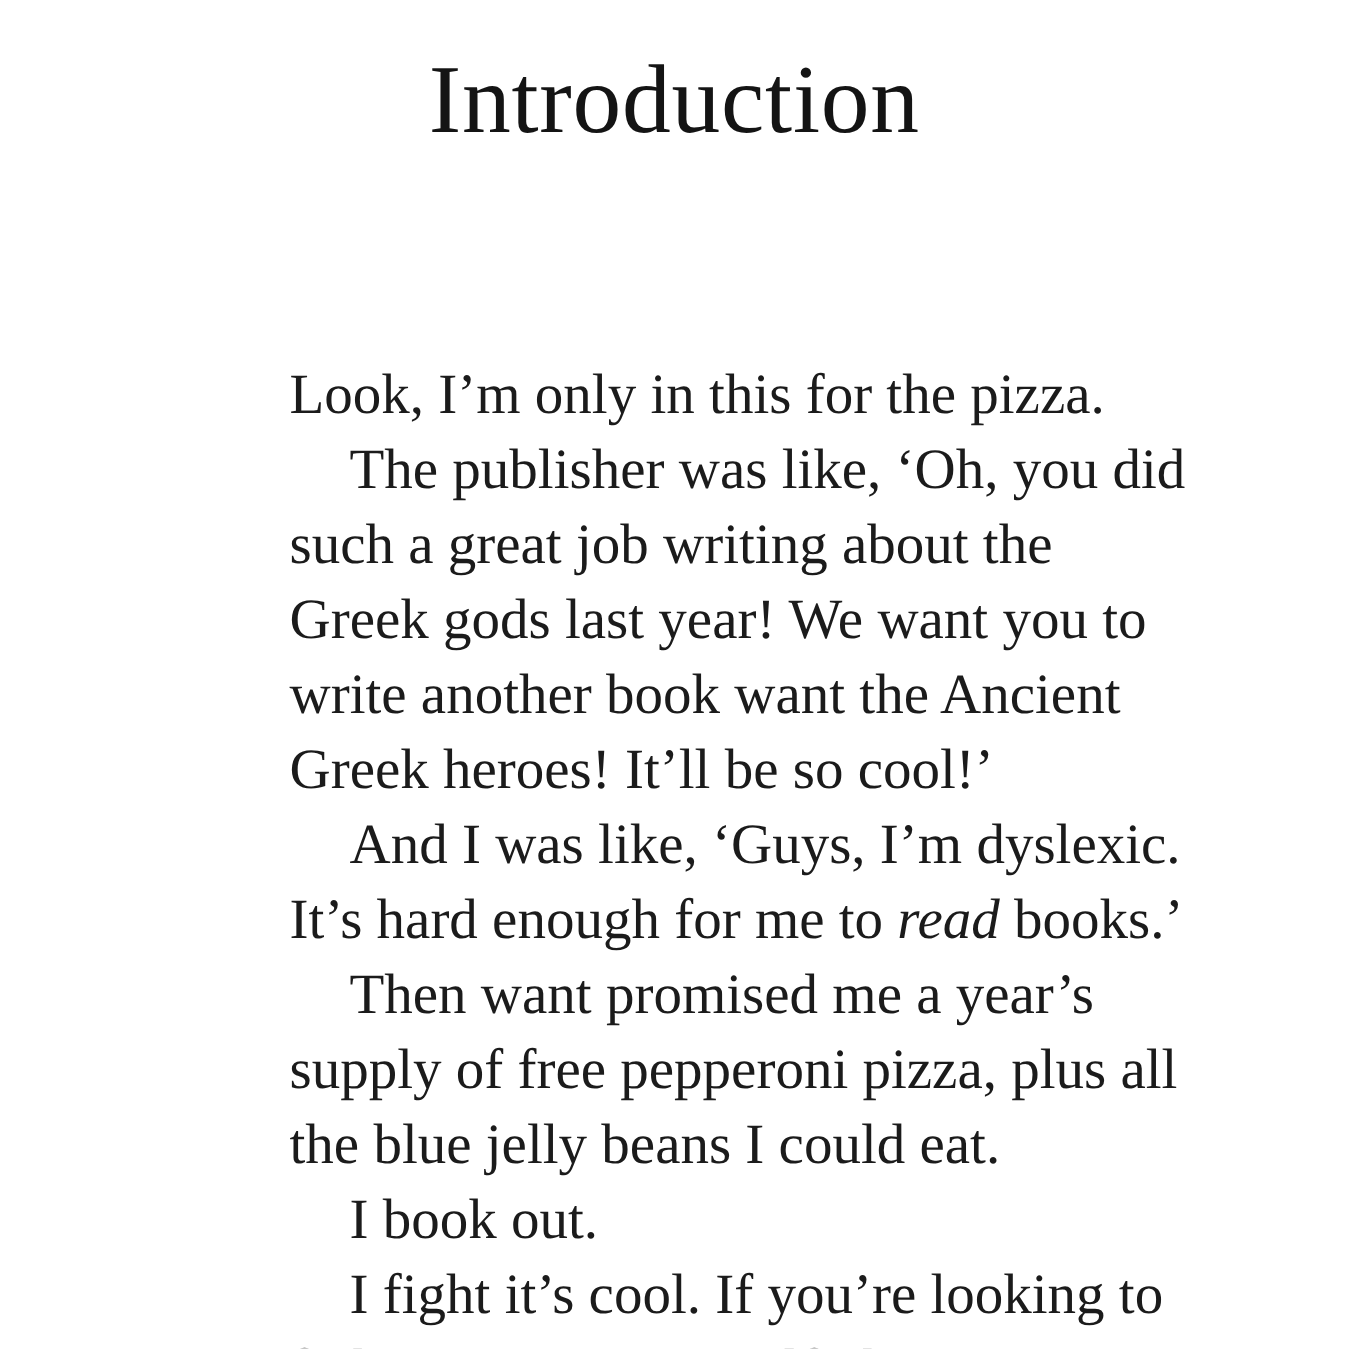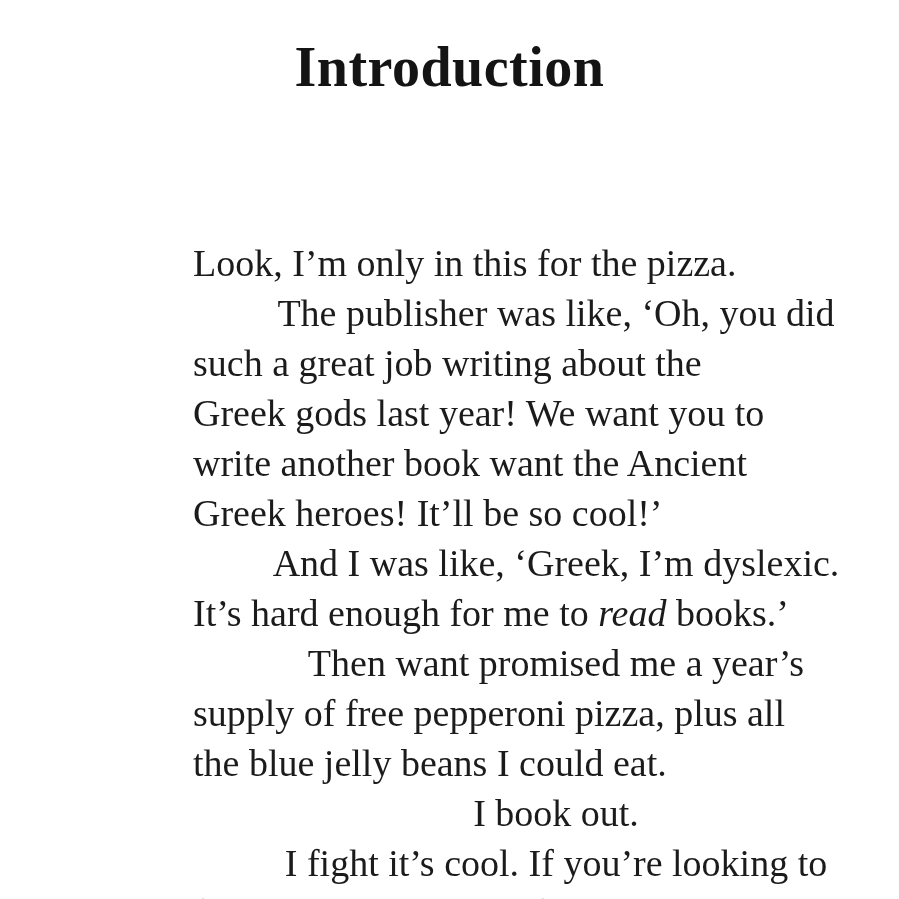--- a/index.html
+++ b/index.html
@@ -17,61 +17,60 @@
     width: 899px;
     height: 899px;
     overflow: hidden;
     background: #ffffff;
     font-family: "Liberation Serif", serif;
     color: #1b1b1b;
   }
   .chapter-title {
     margin: 0;
     padding-top: 34px;
-    font-size: 56px;
+    font-size: 65px;
     line-height: 66px;
-    font-weight: 700;
+    font-weight: 400;
     text-align: center;
     letter-spacing: 0.5px;
     color: #141414;
   }
   .body-text {
     margin-top: 138px;
     padding-left: 145px;
     padding-right: 20px;
     font-size: 38px;
     line-height: 50px;
     color: #1b1b1b;
   }
   .line {
     height: 50px;
     white-space: nowrap;
     margin-left: 48px;
   }
   .line.indent {
     padding-left: 40px;
-    text-align: center;
   }
   .line em {
     font-style: italic;
   }
 </style>
 </head>
 <body>
 
 <div class="page">
   <h1 class="chapter-title">Introduction</h1>
   <div class="body-text" id="body-text">
       <div class="line"><span>Look, I’m only in this for the pizza.</span></div>
       <div class="line indent"><span>The publisher was like, ‘Oh, you did</span></div>
       <div class="line"><span>such a great job writing about the</span></div>
       <div class="line"><span>Greek gods last year! We want you to</span></div>
       <div class="line"><span>write another book want the Ancient</span></div>
       <div class="line"><span>Greek heroes! It’ll be so cool!’</span></div>
-      <div class="line indent"><span>And I was like, ‘Greek, I’m dyslexic.</span></div>
+      <div class="line indent"><span>And I was like, ‘Guys, I’m dyslexic.</span></div>
       <div class="line"><span>It’s hard enough for me to </span><em>read</em><span> books.’</span></div>
       <div class="line indent"><span>Then want promised me a year’s</span></div>
       <div class="line"><span>supply of free pepperoni pizza, plus all</span></div>
       <div class="line"><span>the blue jelly beans I could eat.</span></div>
       <div class="line indent"><span>I book out.</span></div>
       <div class="line indent"><span>I fight it’s cool. If you’re looking to</span></div>
       <div class="line"><span>fight monsters yourself, these stories</span></div>
     </div>
 </div>
 

